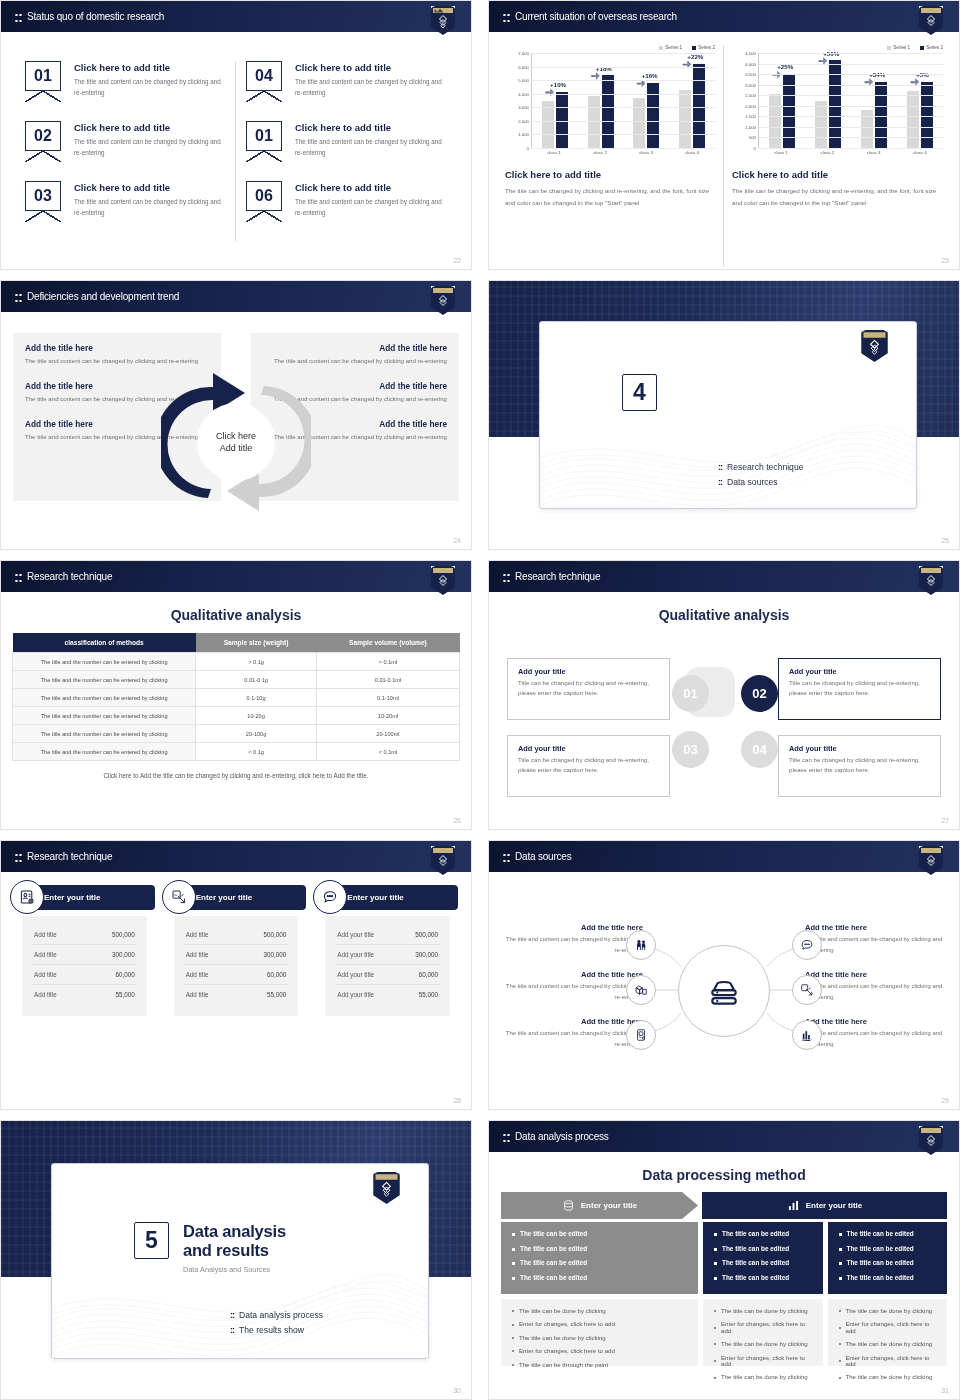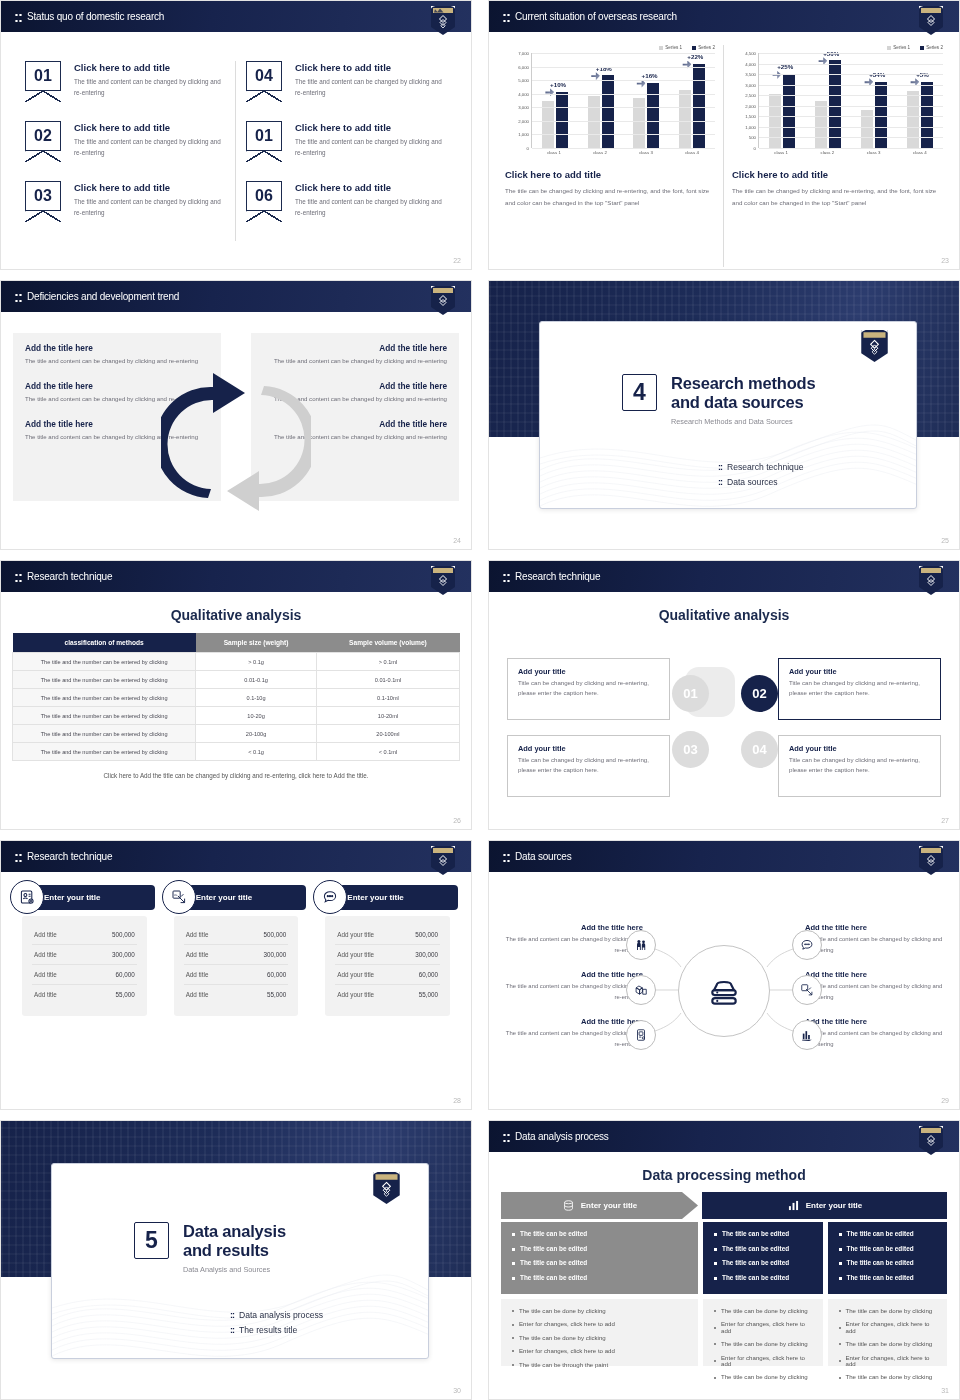--- a/index.html
+++ b/index.html
@@ -564,20 +564,24 @@
           </defs>
           <path d="M 47 131 A 55 55 0 0 1 52 20 L 52 6 L 84 26 L 52 46 L 52 33 A 42 42 0 0 0 50 122 Z" fill="#16224a"></path>
           <path d="M 103 19 A 55 55 0 0 1 98 130 L 98 144 L 66 124 L 98 104 L 98 117 A 42 42 0 0 0 100 28 Z" fill="#cfcfcf"></path>
           <text class="arcLabel">
             <textPath href="#arcL" startOffset="50%" text-anchor="middle">Click here to add title</textPath>
           </text>
           <text class="arcLabel2">
             <textPath href="#arcR" startOffset="50%" text-anchor="middle">Click here to add title</textPath>
           </text>
         </svg>
+        <div class="cyc-center">
+          <span>Click here</span>
+          <span>Add title</span>
+        </div>
       </div>
     </div>
     <div class="pageno">24</div>
   </div>
 
   <div class="slide">
     <div class="sec">
       <div class="sec-bg"></div>
       <div class="sec-white-bottom"></div>
       <div class="sec-notch"></div>
@@ -599,27 +603,20 @@
         <svg class="sec-crest" viewBox="0 0 24 29">
           <path d="M0 0h24v21l-12 8L0 21Z" fill="#16224a"></path>
             <path d="M2 2h20v5H2Z" fill="#c9b37e"></path>
           <path d="M12 9.5 15.5 13 12 16.5 8.5 13Z" fill="none" stroke="#fff" stroke-width="1"></path>
           <path d="M12 13.5 15 16.5 12 19.5 9 16.5Z" fill="none" stroke="#fff" stroke-width=".9"></path>
           <path d="M12 17.5 14.2 19.8 12 22 9.8 19.8Z" fill="none" stroke="#fff" stroke-width=".8"></path>
           <path d="M0 0h24v3a12 4 0 0 0-24 0Z" fill="#fff"></path>
         </svg>
         <div class="sec-inner">
           <div class="sec-num">4</div>
-          <div class="sec-ttl">
-            <h1>
-              <span>Research methods</span><br>
-              <span>and data sources</span>
-            </h1>
-            <div class="sec-sub">Research Methods and Data Sources</div>
-          </div>
         </div>
         <div class="sec-list">
           <div class="sec-li">
               <b>::</b>
               <span>Research technique</span>
             </div>
           <div class="sec-li">
               <b>::</b>
               <span>Data sources</span>
             </div>
@@ -1008,21 +1005,21 @@
             <div class="sec-sub">Data Analysis and Sources</div>
           </div>
         </div>
         <div class="sec-list" style="top:146px">
           <div class="sec-li">
               <b>::</b>
               <span>Data analysis process</span>
             </div>
           <div class="sec-li">
               <b>::</b>
-              <span>The results title</span>
+              <span>The results show</span>
             </div>
         </div>
       </div>
     </div>
     <div class="pageno">30</div>
   </div>
 
   <div class="slide">
     <div class="hdr">
       <span class="hdr-dots">::</span>

